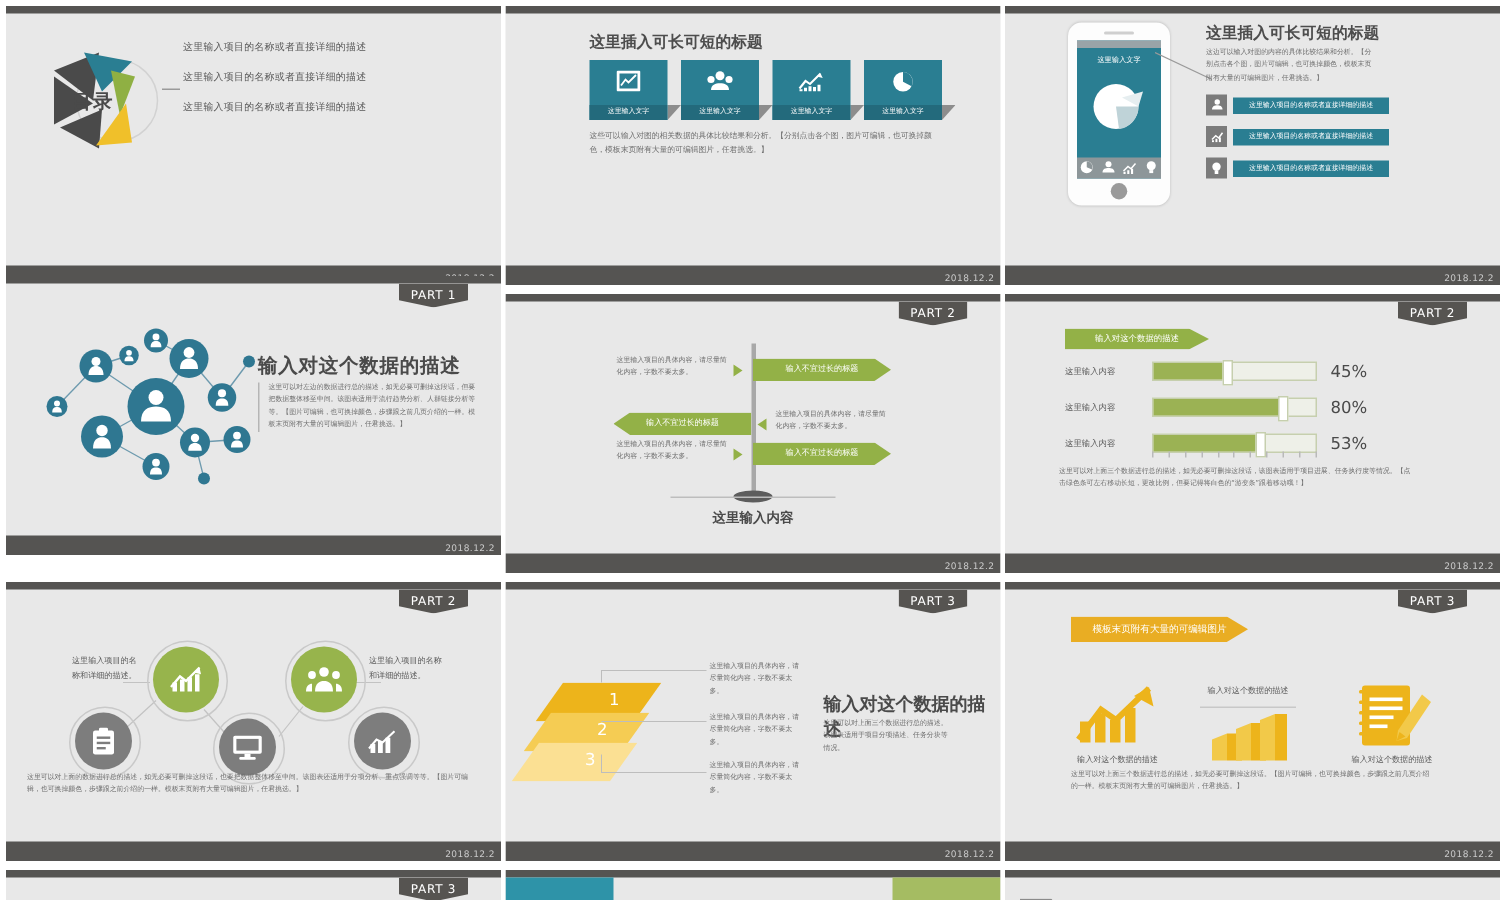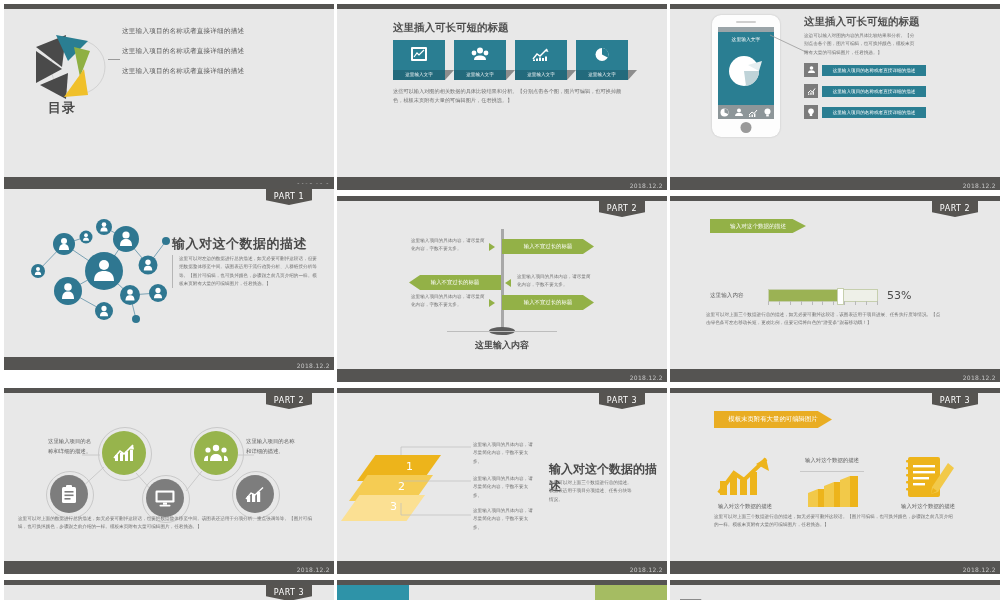--- a/index.html
+++ b/index.html
@@ -23,21 +23,21 @@
   .cn{font-family:"DejaVu Sans","Liberation Sans",sans-serif;}
   .h-title{font-size:13px;color:#4a4a4a;font-weight:bold;letter-spacing:.5px;}
   .h-title2{font-size:12px;color:#4a4a4a;font-weight:bold;}
   .p-small{font-size:5.2px;color:#6e6e6e;line-height:1.75;}
   .p-tiny{font-size:4.6px;color:#6e6e6e;line-height:1.8;}
   .lbl{font-size:5.4px;color:#5a5a5a;}
 
   
   .pinwrap{position:absolute;left:18px;top:12px;width:92px;height:92px;}
   .pinwrap svg{display:block;}
-  .catword{position:absolute;left:26px;top:38px;font-size:13px;color:#4a4a4a;font-weight:bold;letter-spacing:1px;margin-top:40px;}
+  .catword{position:absolute;left:26px;top:38px;font-size:13px;color:#4a4a4a;font-weight:bold;letter-spacing:1px;}
   .cat-lines{position:absolute;left:118px;top:18px;}
   .cat-lines div{font-size:6.6px;color:#595959;margin-bottom:11px;letter-spacing:.2px;}
   .cat-dash{position:absolute;left:104px;top:50px;width:12px;height:1px;background:#9a9a9a;}
 
   
   .s2title{position:absolute;left:56px;top:12px;font-size:10.5px;color:#4d4d4d;font-weight:bold;}
   .cardrow{position:absolute;left:56px;top:31px;display:flex;gap:9px;}
   .tcard{width:52px;height:40px;background:#2a7e92;position:relative;}
   .tcard .ico{position:absolute;left:50%;top:7px;transform:translateX(-50%);}
   .tcard .cap{position:absolute;left:0;bottom:0;width:100%;height:10px;background:#236a7c;
@@ -381,21 +381,37 @@
     <div class="footbar"></div>
     <div class="date cn">2018.12.2</div>
   </div>
 
   <div class="slide" style="left:670px;top:196px;">
     <div class="topbar"></div>
     <div class="body">
       <div class="part cn">PART 2</div>
       <div class="s6tag cn">输入对这个数据的描述</div>
 
-
+      <div class="s6row" style="left:40px;top:40px;">
+        <span class="nm cn">这里输入内容</span>
+        <span class="s6track">
+          <i class="s6fill" style="width:45%;"></i>
+          <i class="s6knob" style="left:calc(45% - 3px);"></i>
+        </span>
+        <span class="s6pct cn">45%</span>
+      </div>
+
+      <div class="s6row" style="left:40px;top:64px;">
+        <span class="nm cn">这里输入内容</span>
+        <span class="s6track">
+          <i class="s6fill" style="width:80%;"></i>
+          <i class="s6knob" style="left:calc(80% - 3px);"></i>
+        </span>
+        <span class="s6pct cn">80%</span>
+      </div>
 
       <div class="s6row" style="left:40px;top:88px;">
         <span class="nm cn">这里输入内容</span>
         <span class="s6track">
           <i class="s6fill" style="width:66%;"></i>
           <i class="s6knob" style="left:calc(66% - 3px);"></i>
         </span>
         <span class="s6pct cn">53%</span>
       </div>
 

